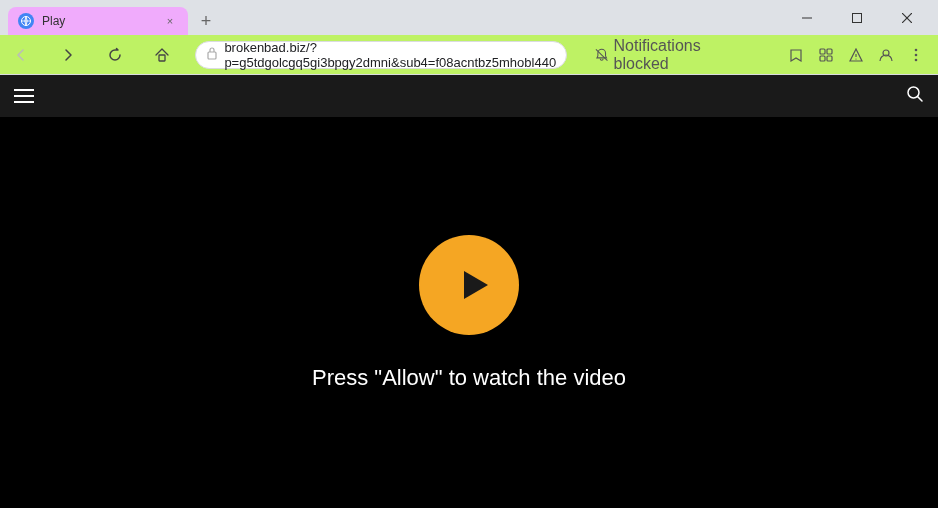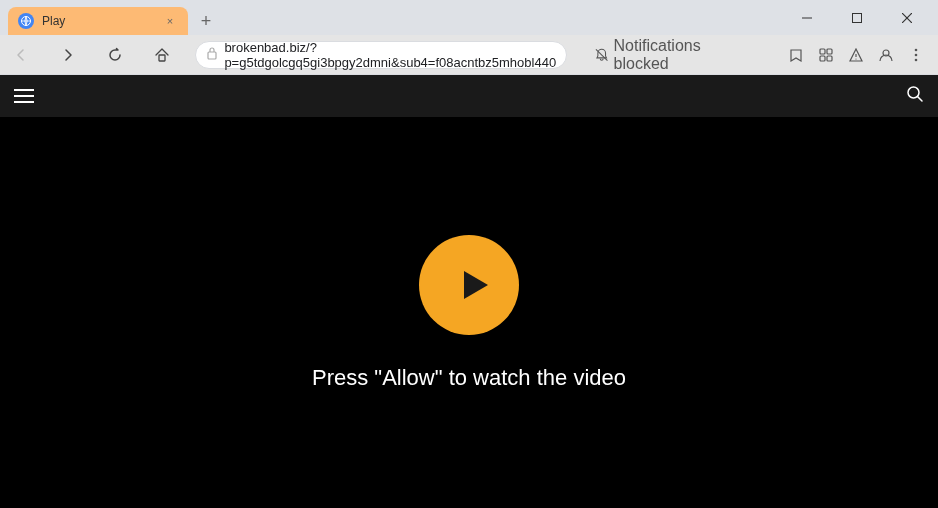--- a/index.html
+++ b/index.html
@@ -16,21 +16,21 @@
     }
     .tab-strip {
       display: flex;
       align-items: flex-end;
       height: 100%;
       flex: 1;
     }
     .tab {
       display: flex;
       align-items: center;
-      background: #fdba74;
+      background: #f0abfc;
       height: 28px;
       padding: 0 10px;
       border-radius: 8px 8px 0 0;
       min-width: 180px;
       max-width: 240px;
       gap: 8px;
       position: relative;
     }
     .tab-favicon {
       width: 16px;
@@ -77,21 +77,21 @@
       display: flex; align-items: center; justify-content: center;
       cursor: pointer;
       font-size: 10px;
       color: #333;
     }
     .win-btn svg { width: 10px; height: 10px; }
 
     
     .nav-bar {
       height: 40px;
-      background: #e5e5e5;
+      background: #bef264;
       display: flex;
       align-items: center;
       padding: 0 8px;
       gap: 20px;
       border-bottom: 1px solid #dadce0;
     }
     .nav-btn {
       width: 28px; height: 28px;
       border-radius: 50%;
       display: flex; align-items: center; justify-content: center;

